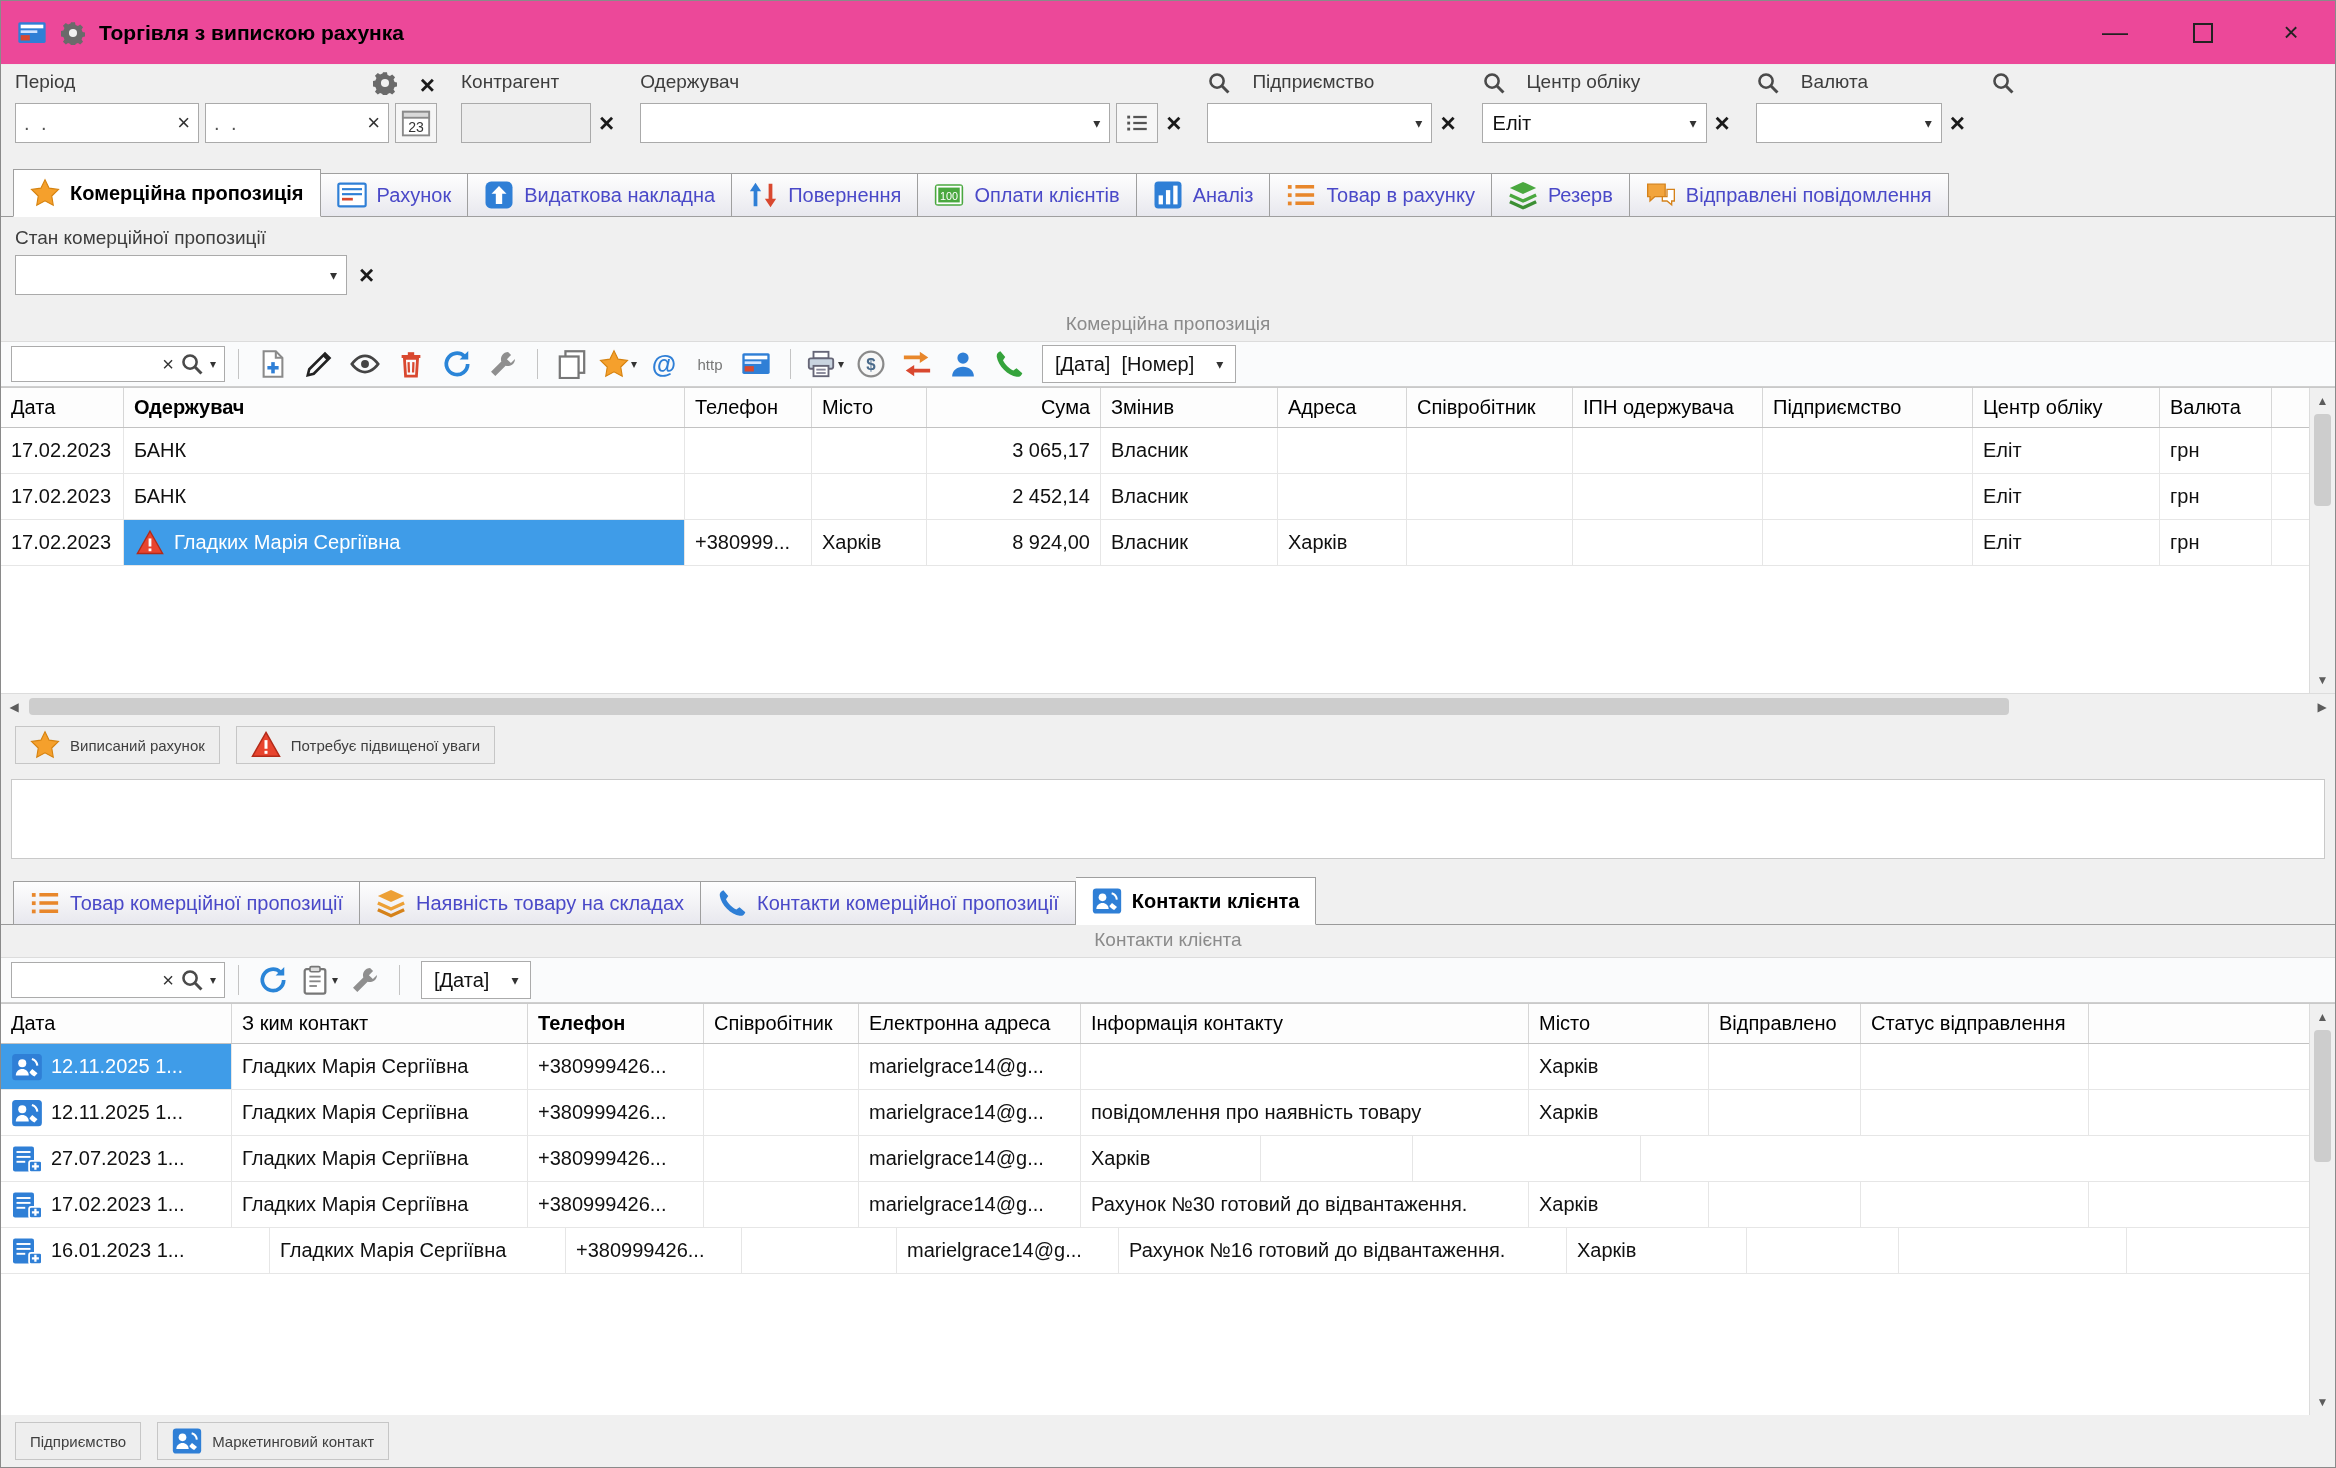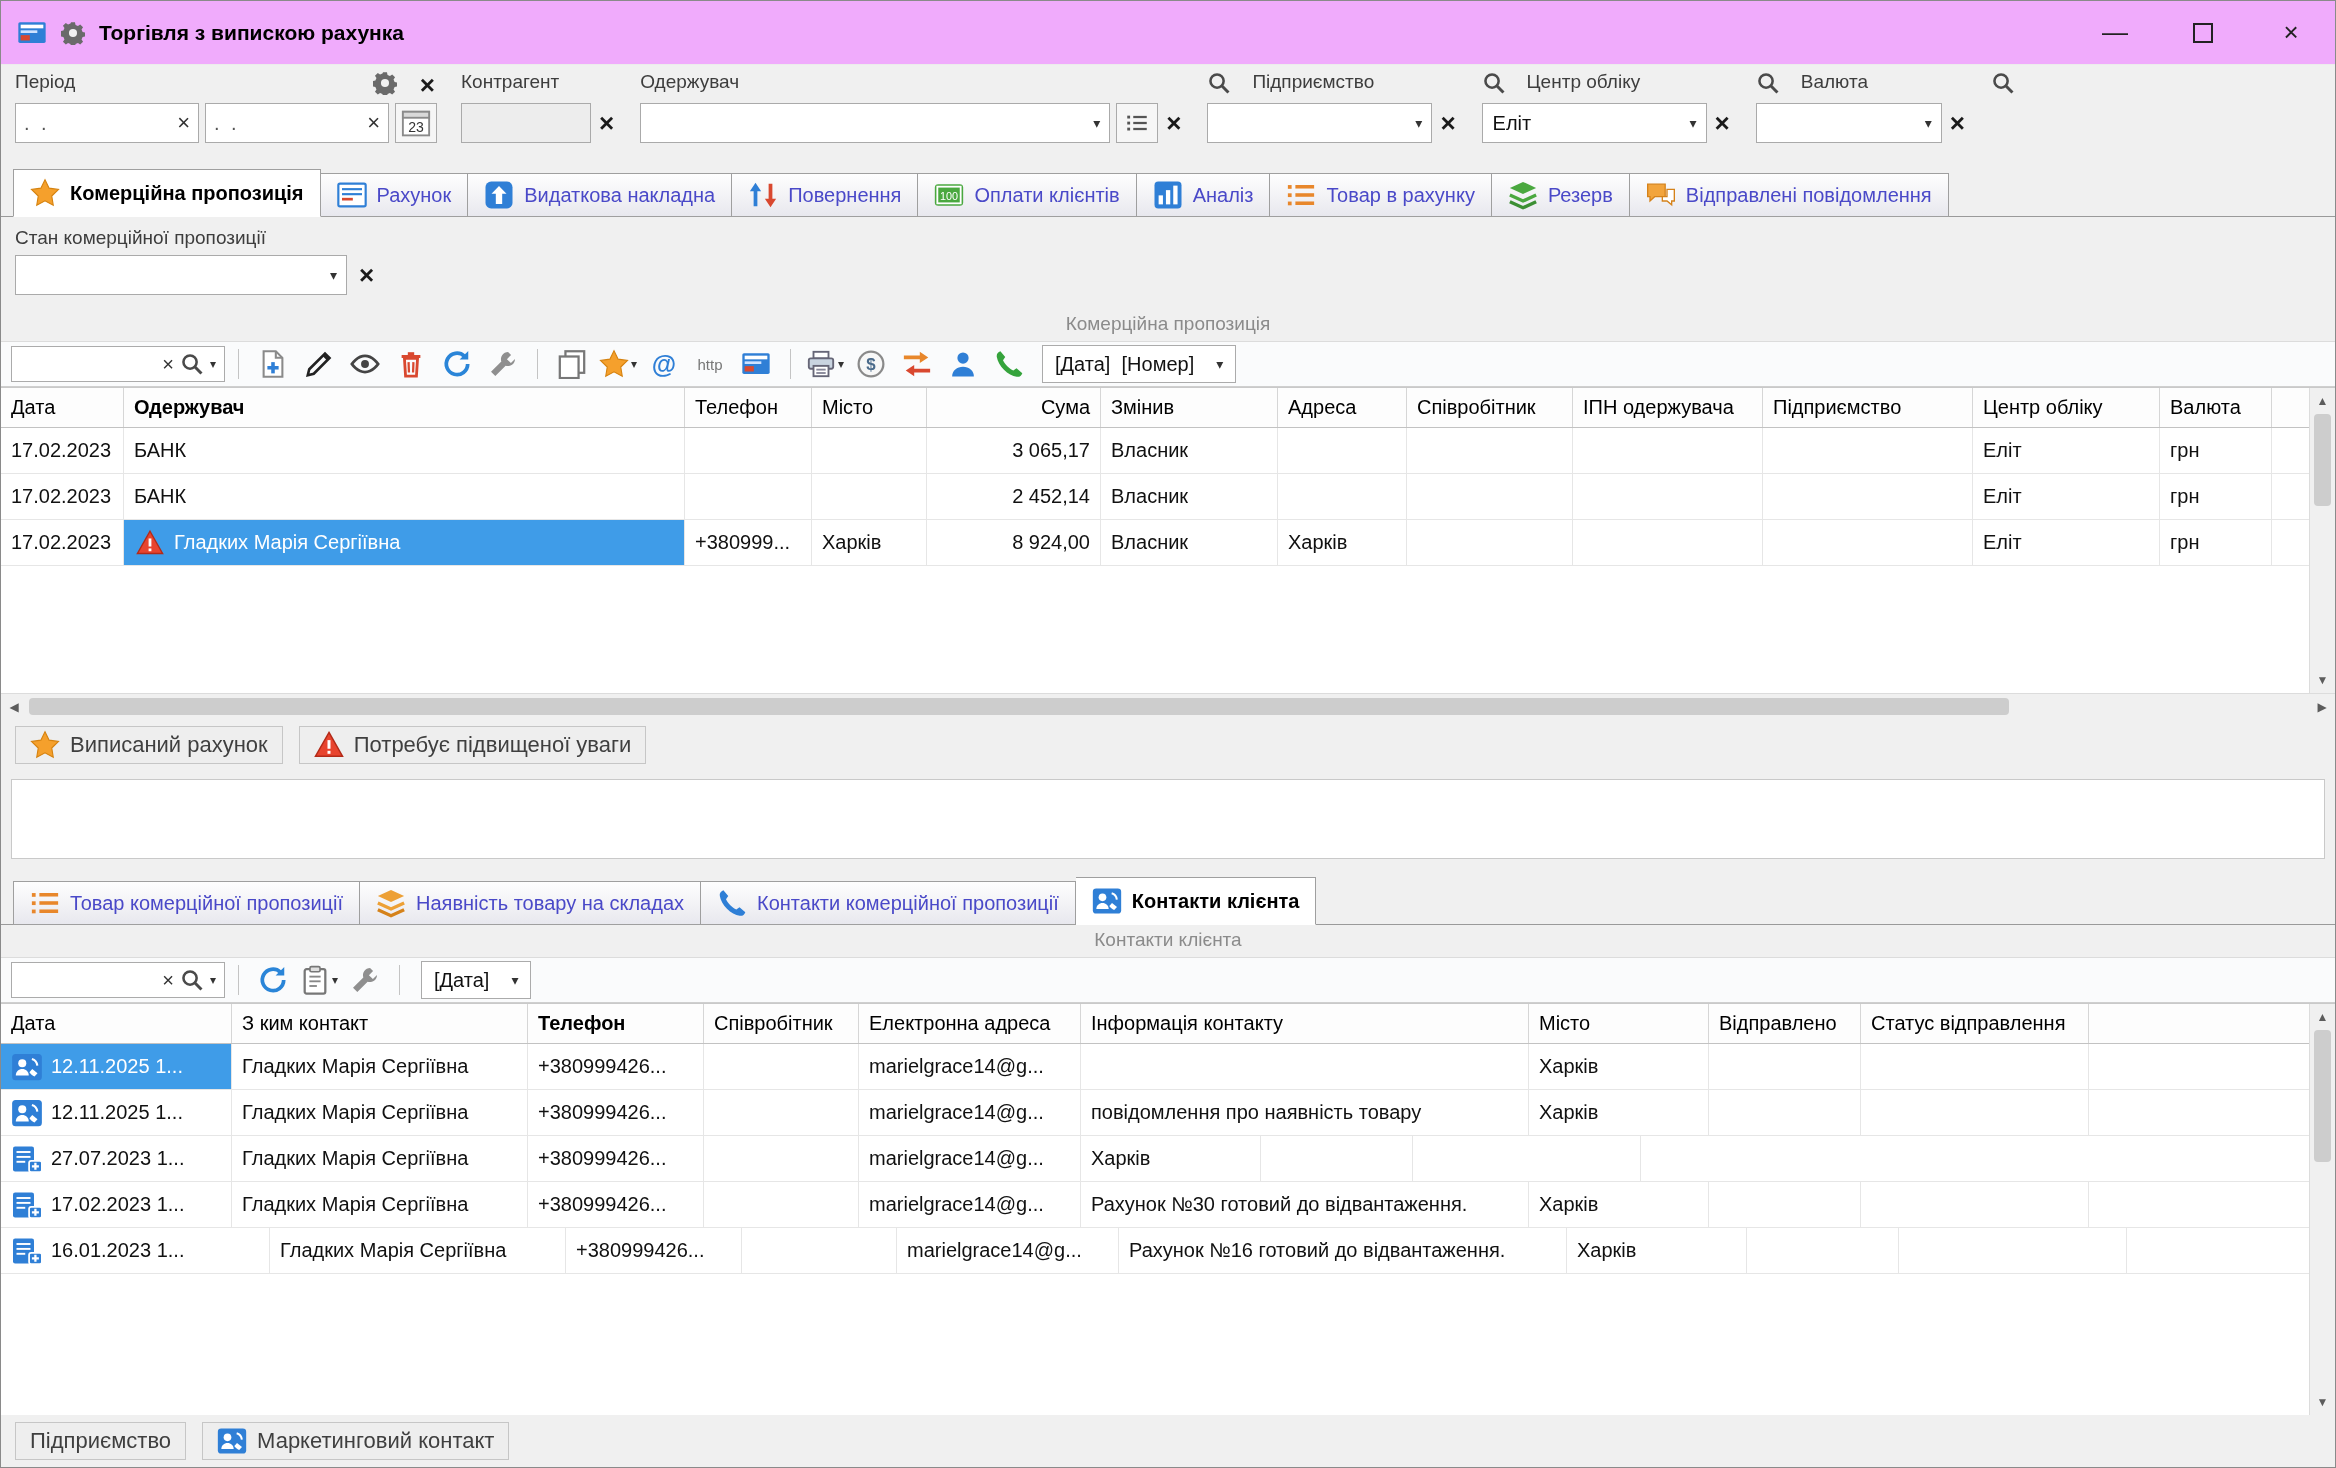--- a/index.html
+++ b/index.html
@@ -2,21 +2,21 @@
 <html><head>
 <meta charset="utf-8">
 <style>
 *{box-sizing:border-box;margin:0;padding:0}
 body{background:#6f6f6f;font-family:"Liberation Sans","DejaVu Sans",sans-serif}
 .app{position:relative;width:2336px;height:1468px;background:#f0f0f0;color:#111;font-size:20px;display:flex;flex-direction:column;overflow:hidden;border:1px solid #8a8a8a}
 .icon{display:inline-flex;width:30px;height:30px;flex:none;align-items:center;justify-content:center}
 .icon svg{width:100%;height:100%}
 .icon.sm{width:24px;height:24px}
 
-.titlebar{height:64px;background:#f0abfc;border-bottom:1px solid #ececec;display:flex;align-items:center;gap:14px;padding-left:16px;flex:none}
+.titlebar{height:64px;background:#ec4899;border-bottom:1px solid #ececec;display:flex;align-items:center;gap:14px;padding-left:16px;flex:none}
 .title{font-weight:bold;font-size:21px;color:#000}
 .win-controls{margin-left:auto;display:flex;height:100%}
 .win-btn{width:88px;height:100%;display:flex;align-items:center;justify-content:center;font-size:26px;color:#222;background:transparent;border:none}
 .maxbox{width:20px;height:20px;border:2px solid #222;display:inline-block}
 
 .filterbar{flex:none;display:flex;gap:24px;padding:6px 14px 14px;align-items:flex-start}
 .fgroup{display:flex;flex-direction:column;gap:4px}
 .flabels{display:flex;gap:21px;height:28px;font-size:19px;color:#3d3d3d}
 .fspacer{flex:1}
 .fctrls{display:flex;align-items:center;gap:6px}
@@ -67,21 +67,21 @@
 
 .vscroll{flex:none;width:26px;background:#f0f0f0;border-left:1px solid #dcdcdc;display:flex;flex-direction:column;align-items:center}
 .sb-btn{flex:none;height:26px;width:26px;display:flex;align-items:center;justify-content:center;font-size:12px;color:#5c5c5c}
 .sb-track{flex:1;width:100%;padding:0 4px}
 .sb-thumb{width:100%;background:#cdcdcd;border-radius:4px}
 .hscroll{flex:none;height:26px;background:#f0f0f0;border-top:1px solid #dcdcdc;display:flex;align-items:center}
 .hs-track{flex:1;height:100%;padding:4px 2px;display:flex}
 .hs-thumb{height:100%;background:#cdcdcd;border-radius:4px}
 
 .legend{flex:none;display:flex;gap:16px;align-items:center;padding:7px 14px}
-.chip{display:flex;align-items:center;gap:10px;height:38px;padding:0 14px;border:1px solid #c6c6c6;background:#eeeeee;color:#3f3f3f;font-size:22px;white-space:nowrap}
+.chip{display:flex;align-items:center;gap:10px;height:38px;padding:0 14px;border:1px solid #c6c6c6;background:#eeeeee;color:#3f3f3f;font-size:15px;white-space:nowrap}
 
 .notes{flex:none;height:80px;background:#fff;border:1px solid #c9c9c9;margin:8px 10px 0}
 </style>
 </head>
 <body>
 
 <div class="app">
 
   <div class="titlebar">
     <span class="icon">

